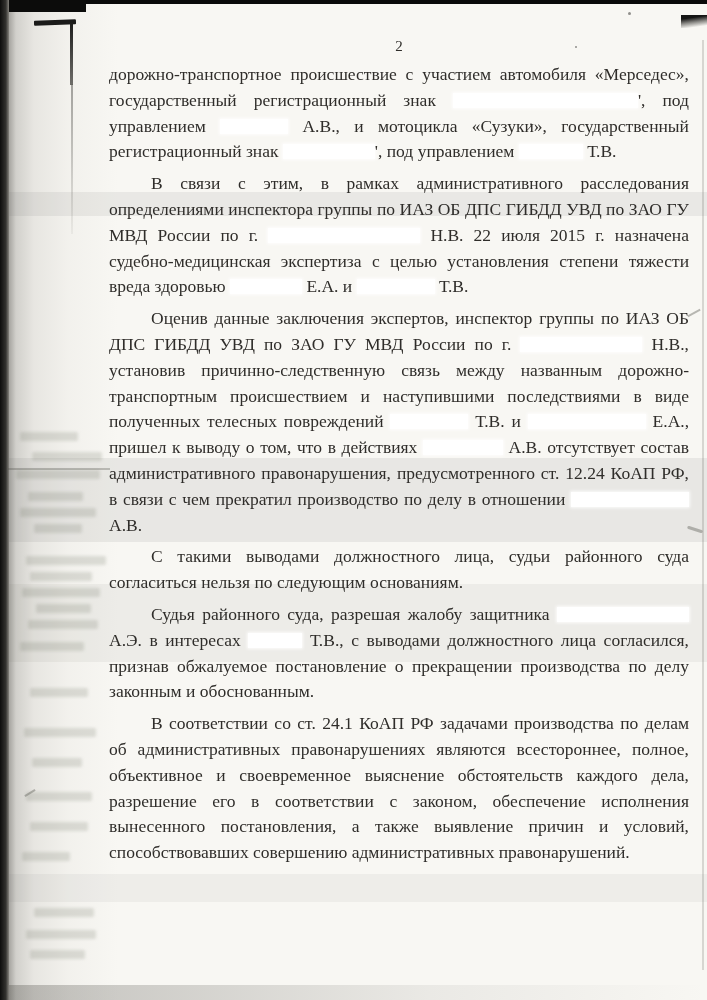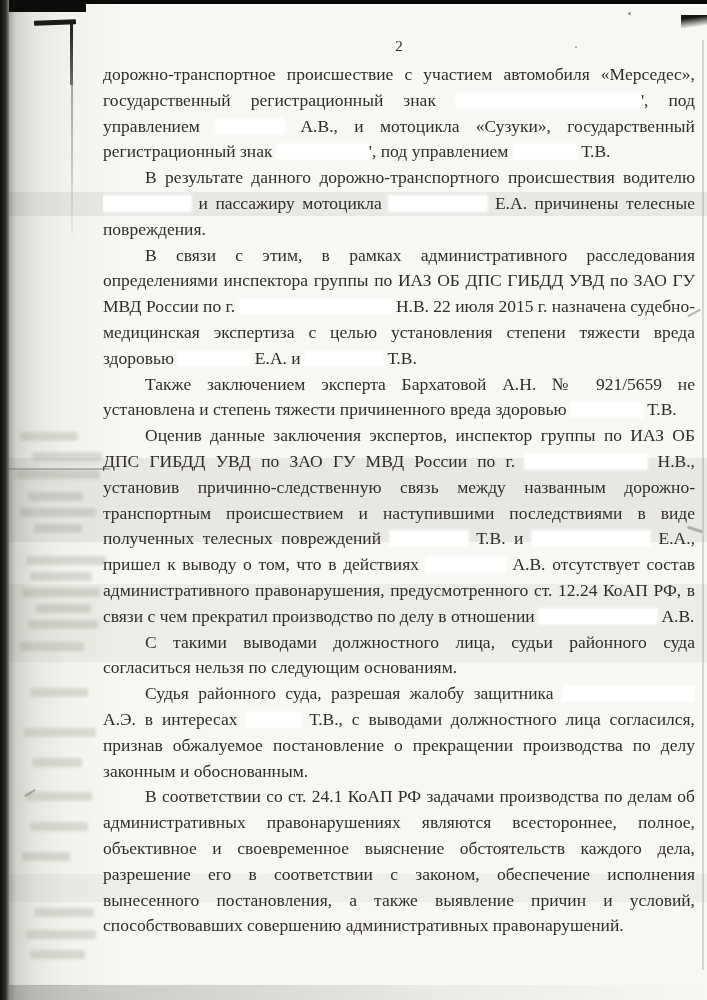--- a/index.html
+++ b/index.html
@@ -63,21 +63,21 @@
   
   .ghost{position:absolute;height:9px;border-radius:2px;
     background:rgba(108,114,102,.20);filter:blur(1.4px);}
   
   .textcol{
     position:absolute;left:103px;top:36px;width:592px;height:952px;
     overflow:hidden;color:var(--ink);
     font-size:17.5px;line-height:25.8px;
   }
   .pagenum{text-align:center;font-size:15px;line-height:20px;margin-bottom:6px;}
-  p.para{margin:0;text-align:justify;}
+  p.para{margin:6px;text-align:justify;}
   p.para.ind{text-indent:42px;}
   .redact{
     display:inline-block;height:15px;margin-bottom:-2px;
     background:var(--redact);box-shadow:0 0 3px 1px rgba(255,255,255,.85);
   }
 </style>
 </head>
 <body>
 
 <div class="scan">
@@ -125,22 +125,20 @@
       <div class="ghost" style="top: 852px; left: 22px; width: 48px;"></div>
       <div class="ghost" style="top: 908px; left: 34px; width: 60px;"></div>
       <div class="ghost" style="top: 930px; left: 26px; width: 70px;"></div>
       <div class="ghost" style="top: 950px; left: 30px; width: 55px;"></div>
     </div>
 
   <div class="textcol">
     <div class="pagenum">2</div>
     <div id="paragraphs">
         <p class="para">дорожно-транспортное происшествие с участием автомобиля «Мерседес», государственный регистрационный знак <span class="redact" style="width: 185px;"></span>', под управлением <span class="redact" style="width: 68px;"></span> А.В., и мотоцикла «Сузуки», государственный регистрационный знак <span class="redact" style="width: 92px;"></span>', под управлением <span class="redact" style="width: 64px;"></span> Т.В.</p>
-        <p class="para ind">В результате данного дорожно-транспортного происшествия водителю <span class="redact" style="width: 88px;"></span> и пассажиру мотоцикла <span class="redact" style="width: 98px;"></span> Е.А. причинены телесные повреждения.</p>
         <p class="para ind">В связи с этим, в рамках административного расследования определениями инспектора группы по ИАЗ ОБ ДПС ГИБДД УВД по ЗАО ГУ МВД России по г. <span class="redact" style="width: 152px;"></span> Н.В. 22 июля 2015 г. назначена судебно-медицинская экспертиза с целью установления степени тяжести вреда здоровью <span class="redact" style="width: 72px;"></span> Е.А. и <span class="redact" style="width: 78px;"></span> Т.В.</p>
-        <p class="para ind">Также заключением эксперта Бархатовой А.Н. № 921/5659 не установлена и степень тяжести причиненного вреда здоровью <span class="redact" style="width: 72px;"></span> Т.В.</p>
         <p class="para ind">Оценив данные заключения экспертов, инспектор группы по ИАЗ ОБ ДПС ГИБДД УВД по ЗАО ГУ МВД России по г. <span class="redact" style="width: 122px;"></span> Н.В., установив причинно-следственную связь между названным дорожно-транспортным происшествием и наступившими последствиями в виде полученных телесных повреждений <span class="redact" style="width: 78px;"></span> Т.В. и <span class="redact" style="width: 118px;"></span> Е.А., пришел к выводу о том, что в действиях <span class="redact" style="width: 80px;"></span> А.В. отсутствует состав административного правонарушения, предусмотренного ст. 12.24 КоАП РФ, в связи с чем прекратил производство по делу в отношении <span class="redact" style="width: 118px;"></span> А.В.</p>
         <p class="para ind">С такими выводами должностного лица, судьи районного суда согласиться нельзя по следующим основаниям.</p>
         <p class="para ind">Судья районного суда, разрешая жалобу защитника <span class="redact" style="width: 132px;"></span> А.Э. в интересах <span class="redact" style="width: 54px;"></span> Т.В., с выводами должностного лица согласился, признав обжалуемое постановление о прекращении производства по делу законным и обоснованным.</p>
         <p class="para ind">В соответствии со ст. 24.1 КоАП РФ задачами производства по делам об административных правонарушениях являются всестороннее, полное, объективное и своевременное выяснение обстоятельств каждого дела, разрешение его в соответствии с законом, обеспечение исполнения вынесенного постановления, а также выявление причин и условий, способствовавших совершению административных правонарушений.</p>
       </div>
   </div>
 </div>
 
 </body></html>

